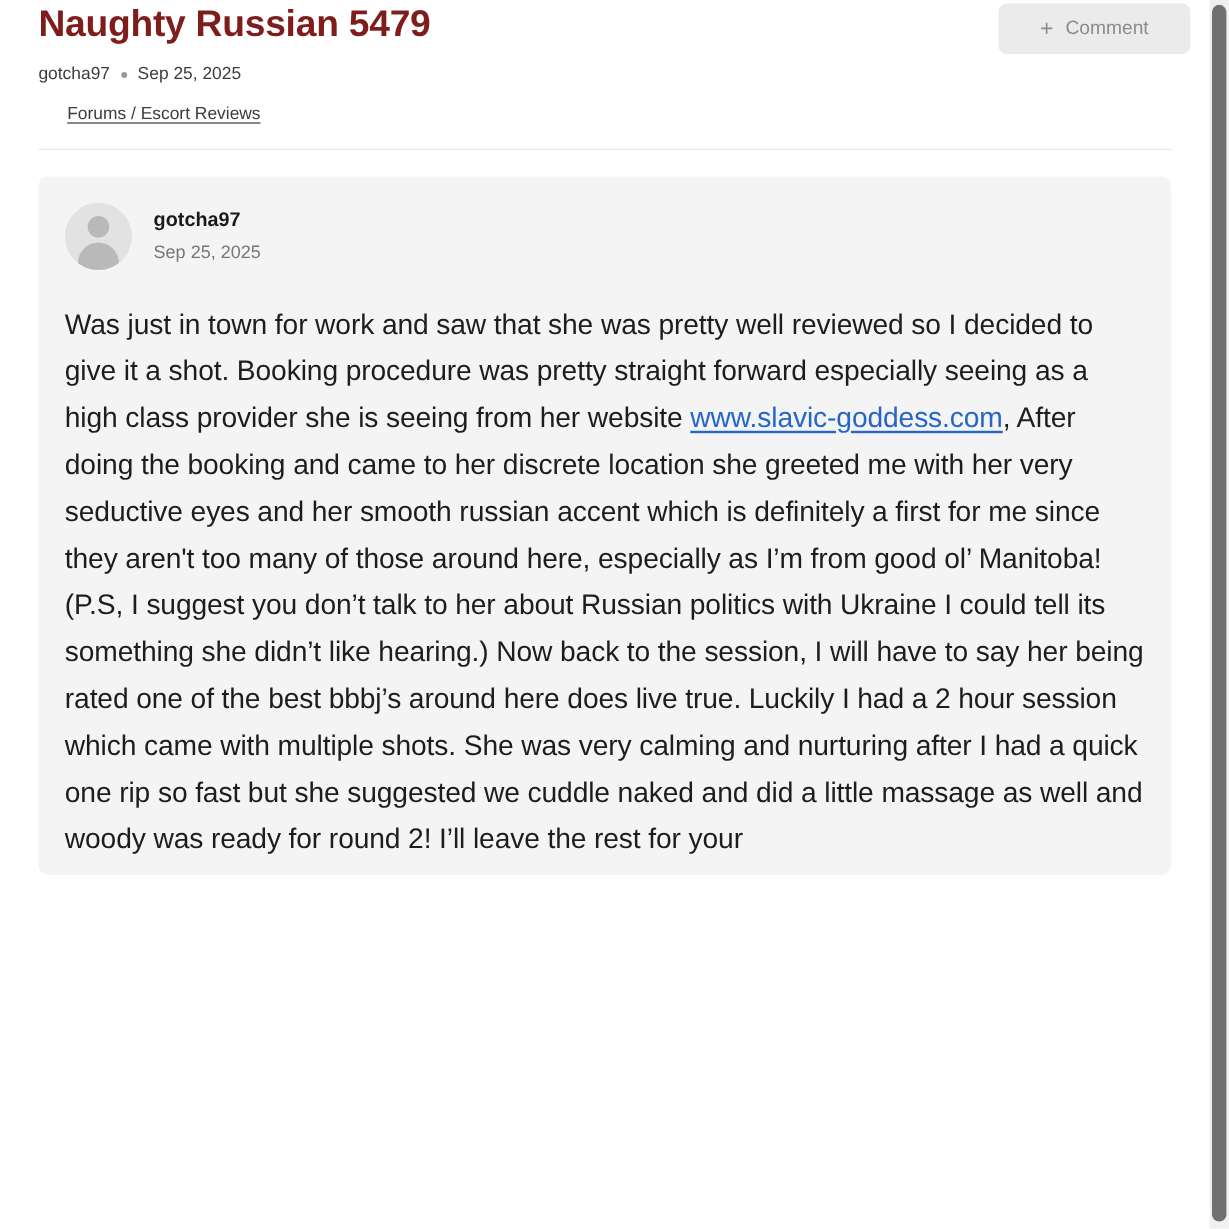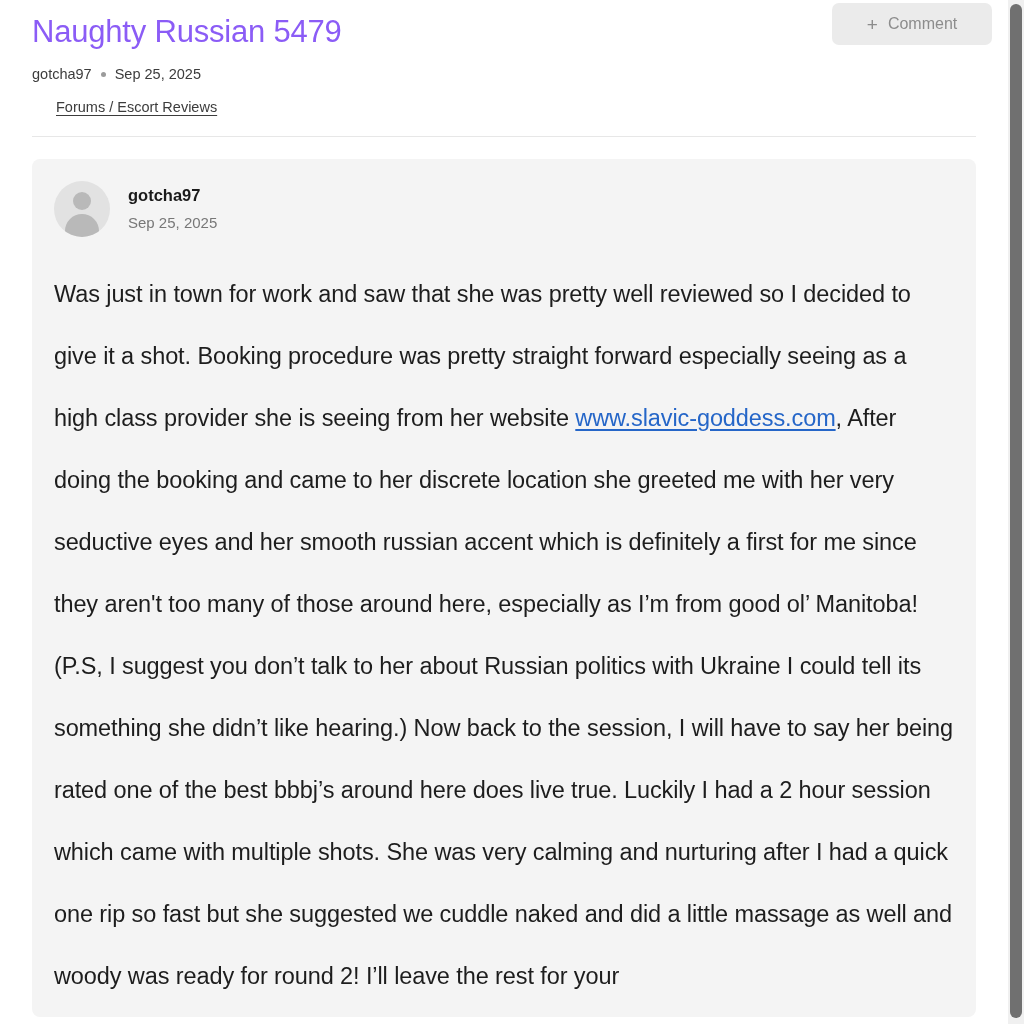--- a/index.html
+++ b/index.html
@@ -28,24 +28,24 @@
 
   
   .header {
     padding: 0 32px;
     position: relative;
   }
 
   .thread-title {
     font-size: 31px;
     line-height: 40px;
-    font-weight: 400;
-    color: #8b5cf6;
+    font-weight: 700;
+    color: #7f1d1d;
     margin: 0;
-    padding-top: 12px;
+    padding-top: 0;
     letter-spacing: -0.2px;
   }
 
   .meta-row {
     margin-top: 14px;
     font-size: 14.5px;
     color: #3c3c3c;
     display: flex;
     align-items: center;
     gap: 9px;
@@ -155,21 +155,21 @@
   }
   .post-date {
     font-size: 15px;
     color: #777777;
     margin-top: 9px;
   }
 
   .post-body {
     margin-top: 26px;
     font-size: 23.5px;
-    line-height: 62px;
+    line-height: 39px;
     color: #1d1d1d;
     letter-spacing: -0.1px;
     word-wrap: break-word;
   }
   .post-body a {
     color: #2566c8;
     text-decoration: underline;
     text-underline-offset: 3px;
   }
 

